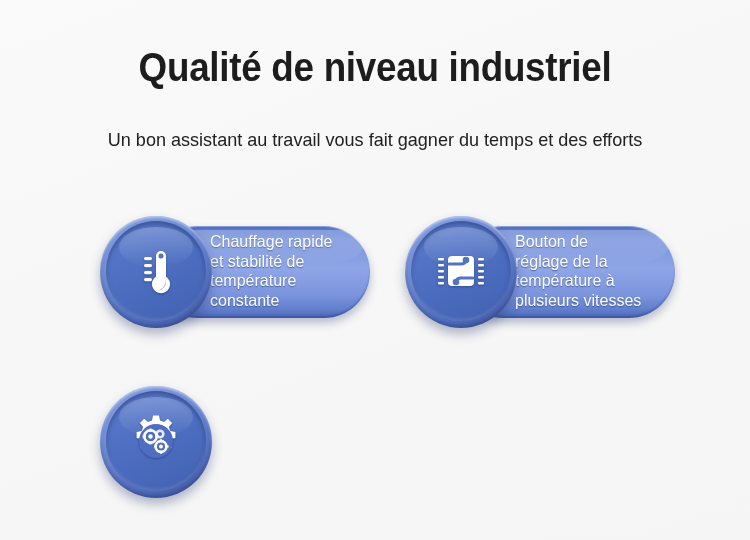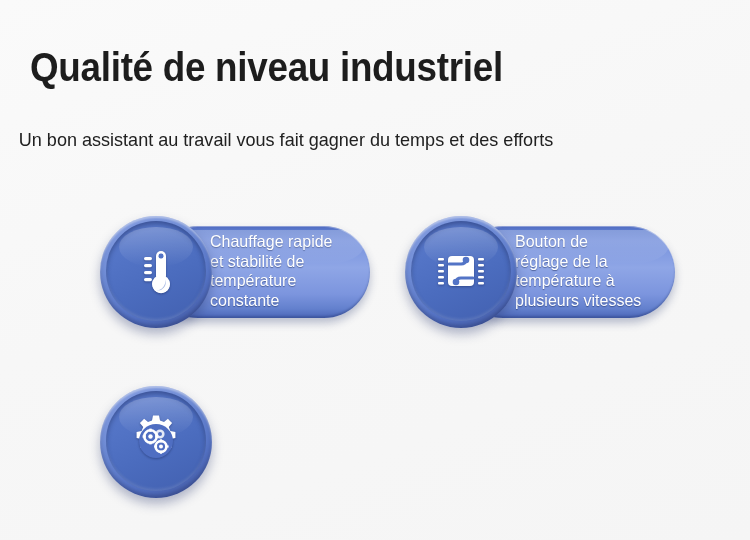--- a/index.html
+++ b/index.html
@@ -21,21 +21,21 @@
     background: linear-gradient(160deg, #fafafa 0%, #f7f7f7 45%, #f5f5f5 100%);
     box-sizing: border-box;
   }
 
   
   .header {
     position: absolute;
     left: 0;
     top: 44px;
     width: 750px;
-    text-align: left;
+    text-align: center;
   }
   .title {
     margin: 0;
     font-family: "Liberation Sans Narrow", "Liberation Sans", sans-serif;
     font-size: 40px;
     line-height: 46px;
     font-weight: 700;
     letter-spacing: -0.3px;
     color: #1d1d1d;
     transform: scaleX(0.92);

